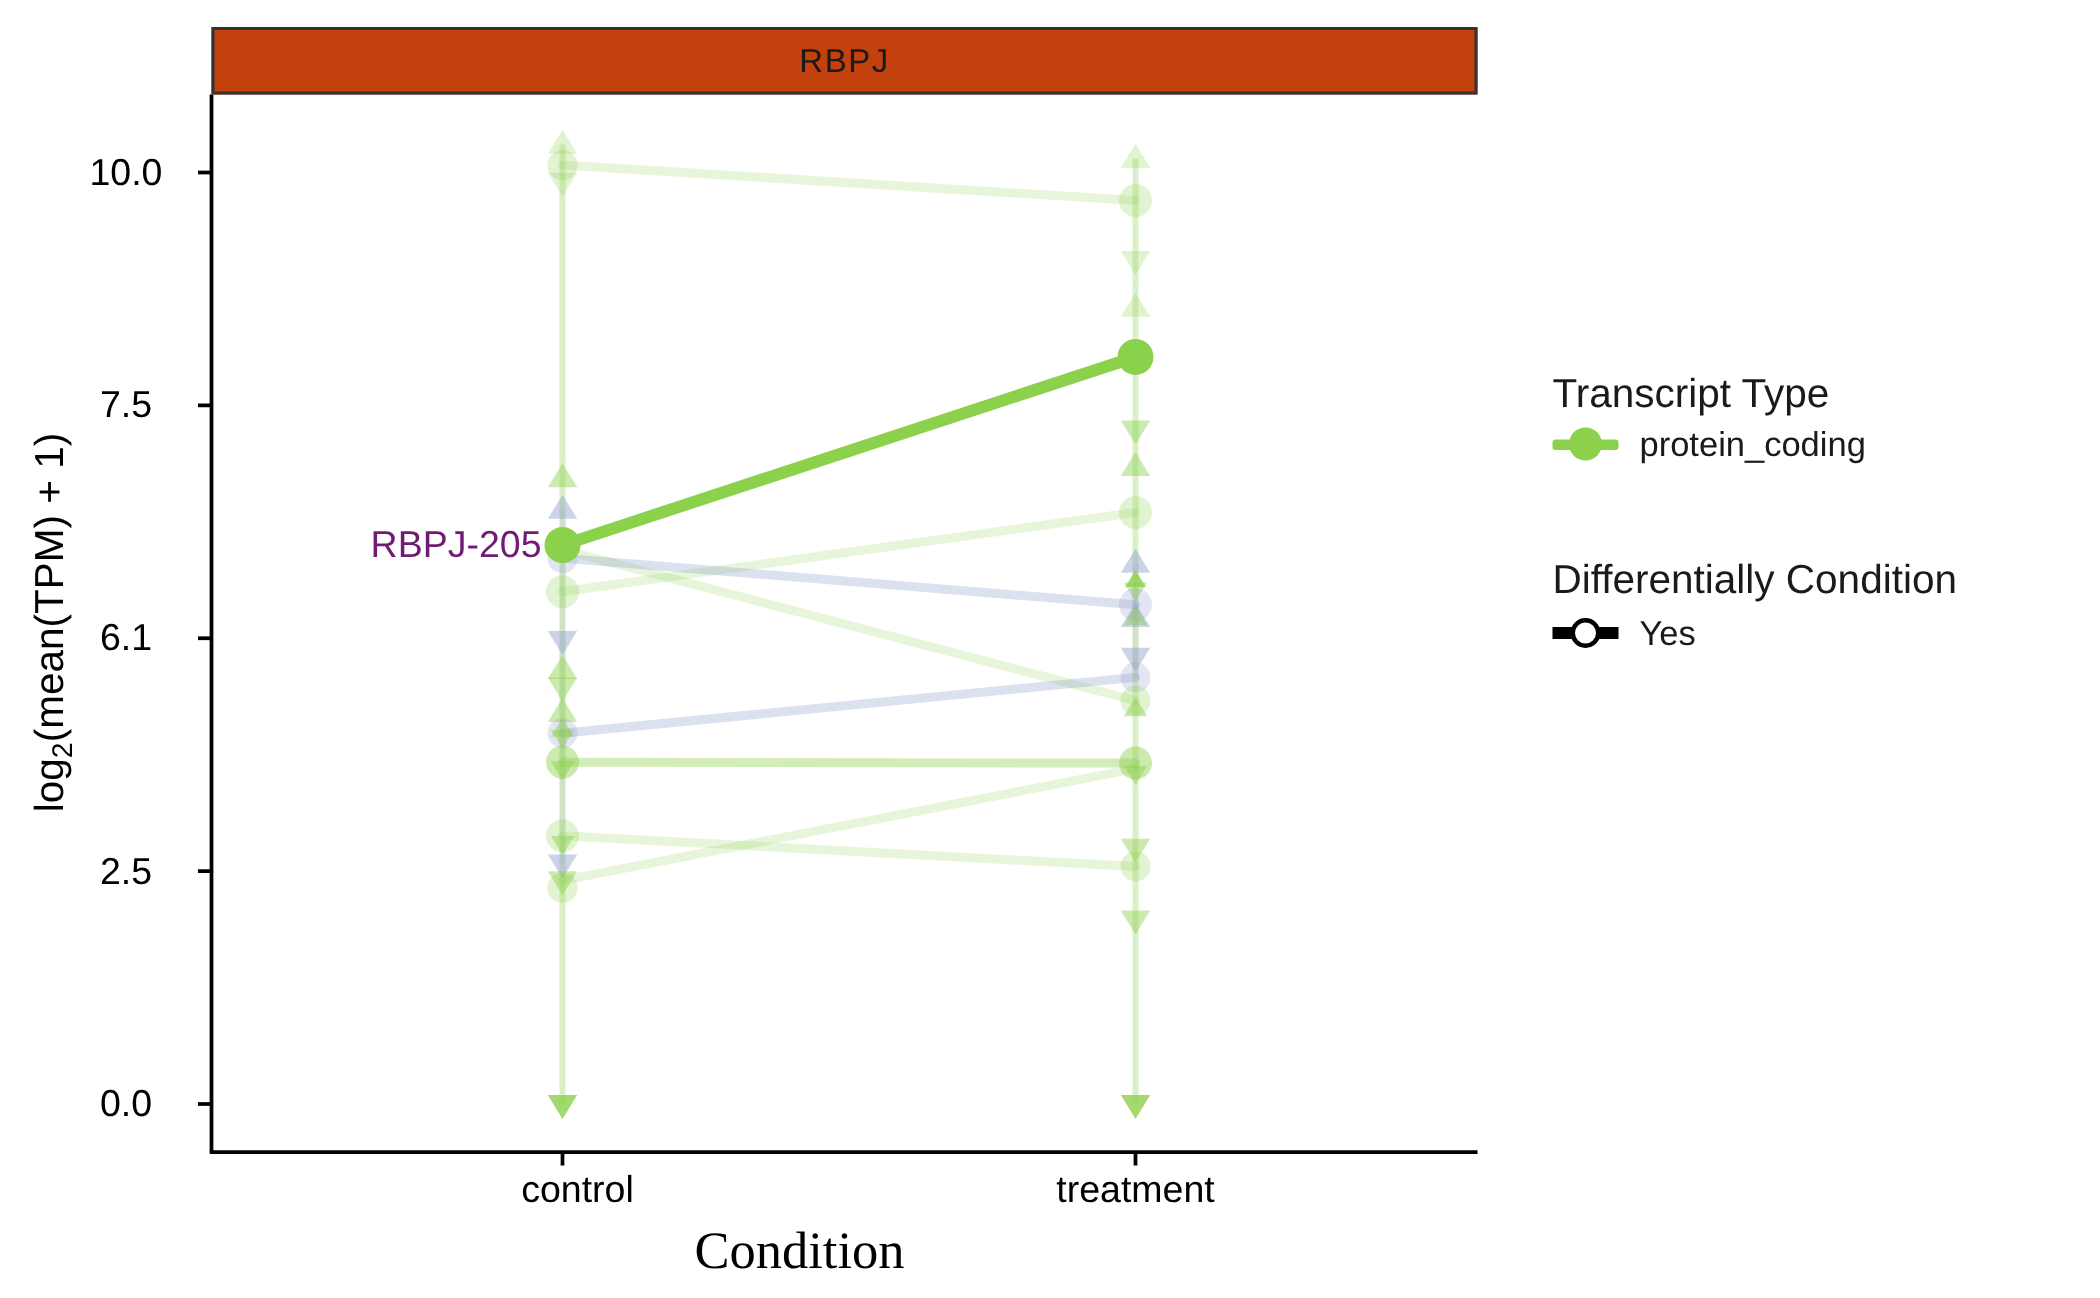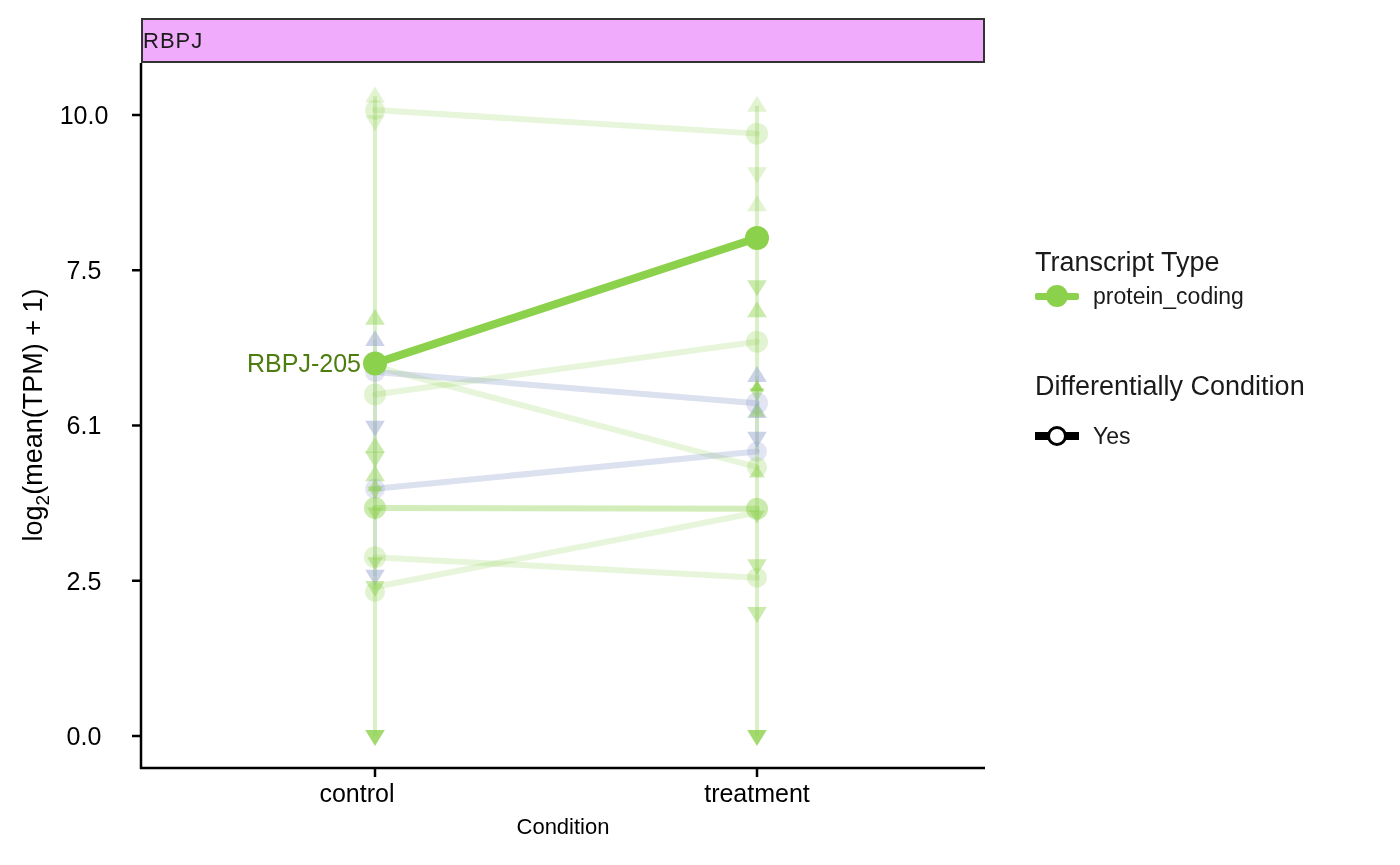--- a/index.html
+++ b/index.html
@@ -4,53 +4,53 @@
 <style>
   html,body{margin:0;padding:0;background:#ffffff;}
   #stage{
     position:relative;width:1400px;height:865px;background:#ffffff;
     font-family:"Liberation Sans", sans-serif;color:#1a1a1a;overflow:hidden;
   }
   #plot-svg{position:absolute;left:0;top:0;width:1400px;height:865px;}
   
   .strip{
     position:absolute;left:141px;top:18px;width:844px;height:45px;
-    background:#f0abfc;border:2px solid #333333;box-sizing:border-box;
-    display:flex;align-items:center;justify-content:flex-start;
+    background:#c2410c;border:2px solid #333333;box-sizing:border-box;
+    display:flex;align-items:center;justify-content:center;
   }
   .strip-label{font-size:22px;letter-spacing:1px;color:#1a1a1a;}
   
   .ytick{
     position:absolute;left:38px;width:92px;text-align:center;
     font-size:25px;line-height:30px;color:#000;
   }
   .yt0{top:721px}.yt1{top:566px}.yt2{top:410px}.yt3{top:255px}.yt4{top:100px}
   .xtick{
     position:absolute;top:778px;width:220px;text-align:center;
     font-size:25px;line-height:30px;color:#000;
   }
-  .xt0{left:247px}.xt1{left:647px}
+  .xt0{left:275px}.xt1{left:647px}
   .x-title{
-    position:absolute;left:463px;top:814px;width:200px;text-align:center;
-    font-size:22px;color:#000;
+    position:absolute;left:463px;top:814px;width:200px;text-align:left;
+    font-size:35px;color:#000;font-family:Liberation Serif, serif;
   }
   .y-title{
     position:absolute;left:36px;top:415px;transform:translate(-50%,-50%) rotate(-90deg);
     font-size:27px;white-space:nowrap;color:#000;
   }
   .y-title sub{font-size:19px;}
   .annotation{
     position:absolute;left:193px;top:346px;width:168px;text-align:right;
-    font-size:25px;line-height:34px;color:#4d7c0f;white-space:nowrap;
+    font-size:25px;line-height:34px;color:#701a75;white-space:nowrap;
   }
   
   .legend{position:absolute;left:1035px;top:246px;width:360px;}
   .legend-title{font-size:27px;line-height:32px;color:#1a1a1a;white-space:nowrap;}
   .legend-items{display:flex;flex-direction:column;gap:8px;}
-  .legend-items.de{margin-top:16px;}
+  .legend-items.de{margin-top:2px;}
   .legend-row{display:flex;align-items:center;height:36px;}
   .lg-key{position:relative;width:44px;height:36px;flex:0 0 44px;}
   .lg-line{position:absolute;left:0;top:15px;width:44px;height:7px;border-radius:2px;}
   .lg-dot{position:absolute;left:11px;top:7px;width:22px;height:22px;border-radius:50%;}
   .lg-line-de{position:absolute;left:0;top:14px;width:44px;height:8px;}
   .lg-ring{position:absolute;left:12px;top:8px;width:14px;height:14px;border-radius:50%;
     border:3px solid #000;background:#fff;}
   .legend-label{margin-left:14px;font-size:23px;color:#1a1a1a;}
   .legend-gap{height:56px;}
 </style>

